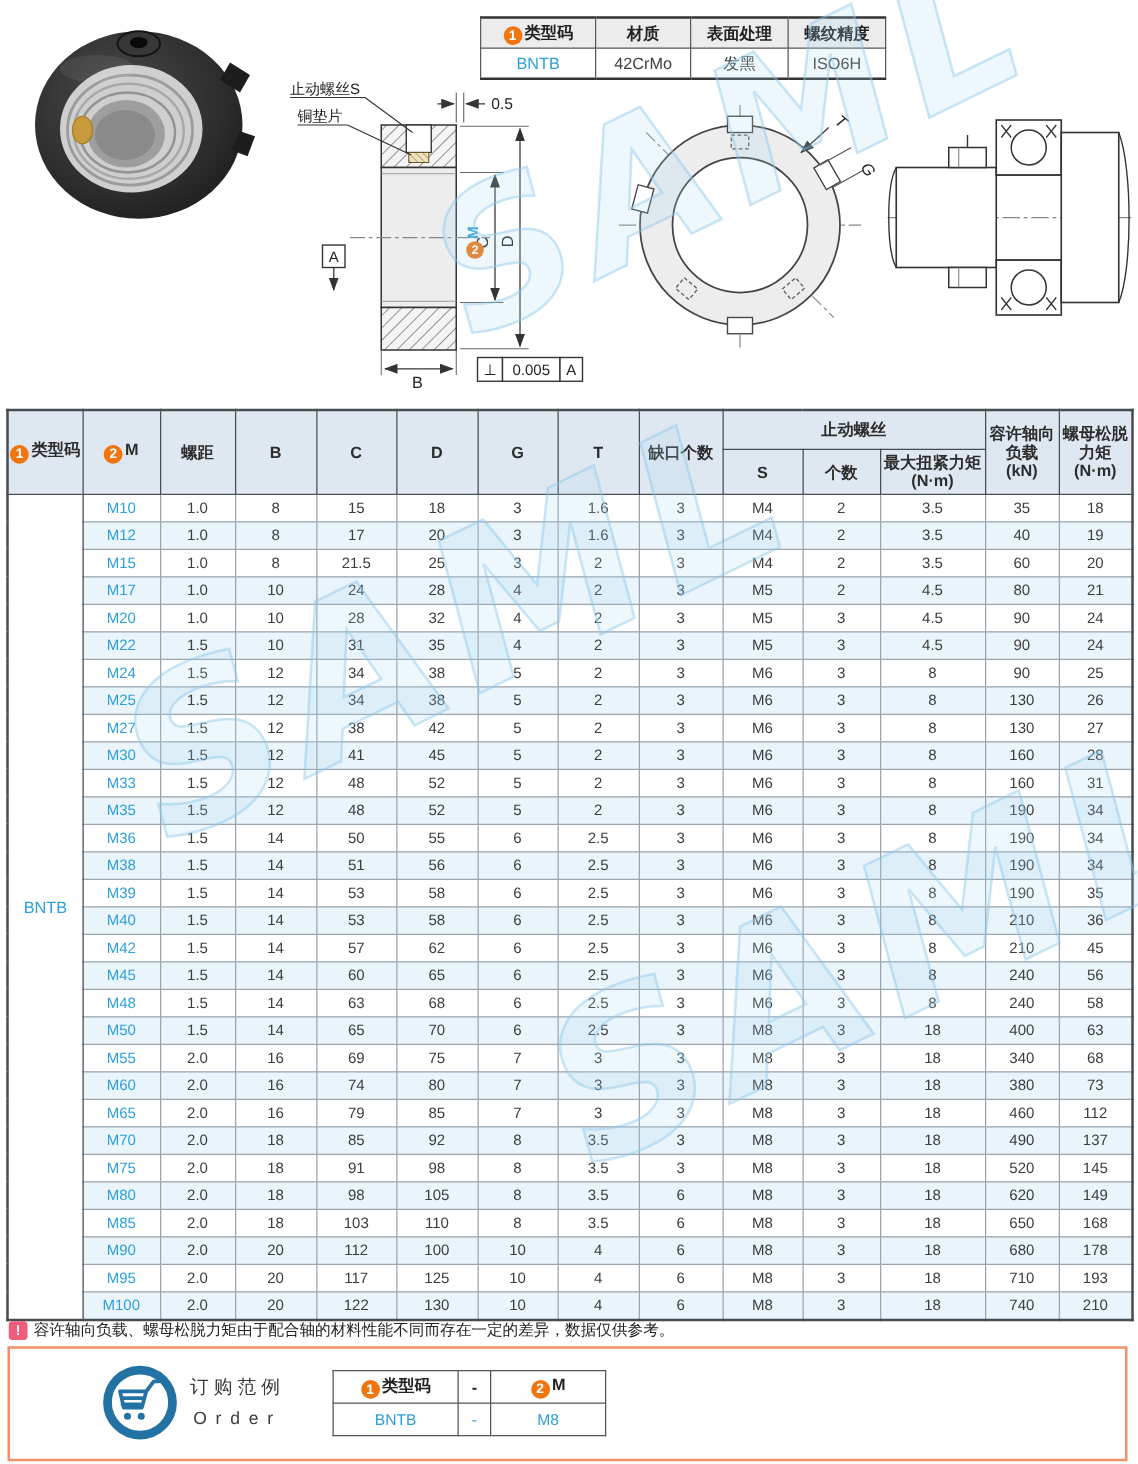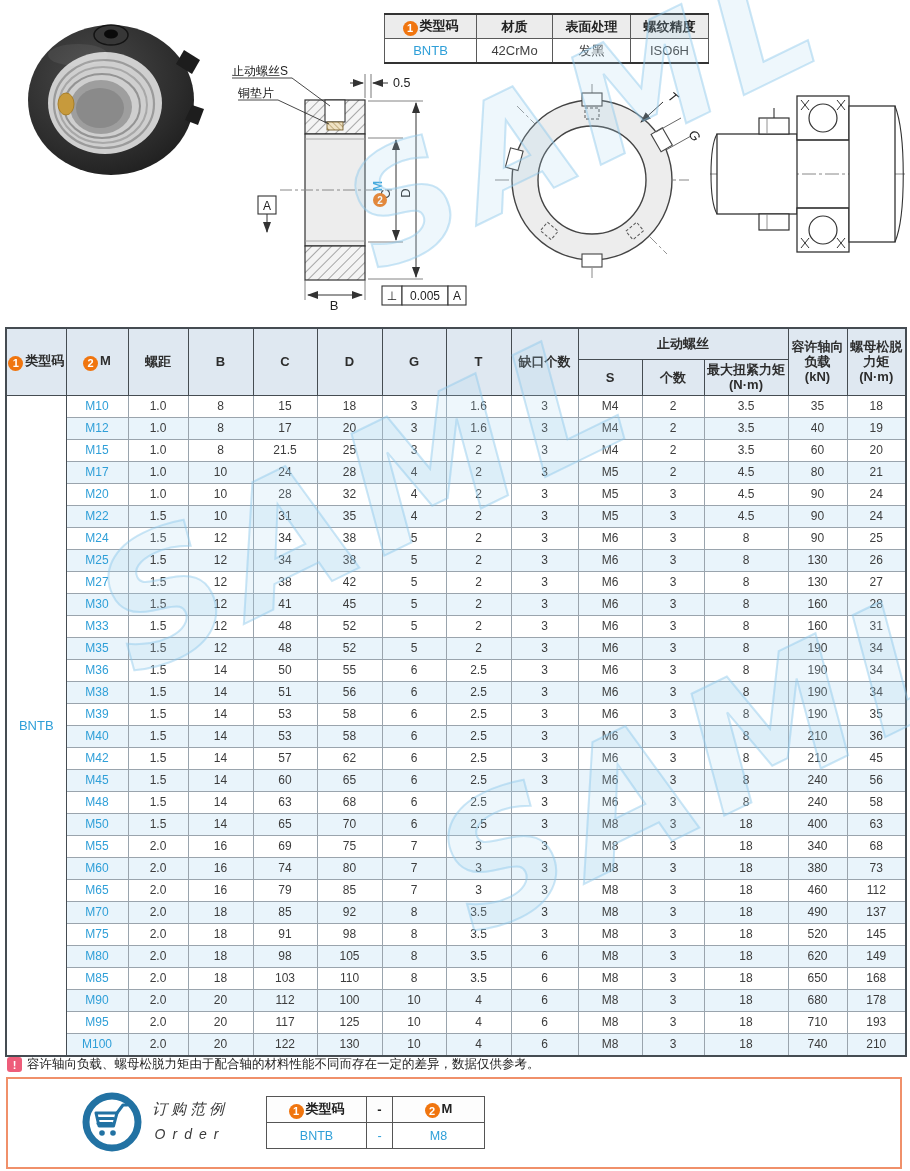--- a/index.html
+++ b/index.html
@@ -35,21 +35,21 @@
   #main-table tbody tr.alt td{background:#e9f4fb;}
   #main-table tbody td.mcol{color:#2f9fd8;text-align:center;}
   #main-table tbody td.typecol{background:#fff;color:#2f9fd8;font-size:13px;border:1px solid #454c52;}
   
   #footnote{position:absolute;left:7px;top:1056px;display:flex;align-items:center;font-size:12.5px;color:#222;}
   .note-badge{width:15px;height:15px;border-radius:3px;background:#ee5d7a;color:#fff;font-weight:bold;
     font-size:11px;display:flex;align-items:center;justify-content:center;margin-right:5px;flex:none;}
   
   #order-box{position:absolute;left:6px;top:1077px;width:892px;height:88px;border:2px solid #f0906a;background:#fff;}
   #cart-icon{position:absolute;left:72px;top:11px;}
-  #order-titles{position:absolute;left:144px;top:21px;color:#3a3a3a;font-style:italic;}
+  #order-titles{position:absolute;left:144px;top:21px;color:#3a3a3a;}
   #order-title-cn{font-size:15px;letter-spacing:4px;}
   #order-title-en{font-size:14px;letter-spacing:7px;margin-top:7px;text-align:center;}
   #order-table{position:absolute;left:258px;top:17px;border-collapse:collapse;table-layout:fixed;}
   #order-table th,#order-table td{border:1px solid #555;text-align:center;height:25px;padding:0 6px;}
   #order-table th{font-size:13px;font-weight:bold;color:#222;background:#fdfdfd;}
   #order-table td{font-size:12.5px;color:#2f9fd8;}
   
   .wm{position:absolute;z-index:6;pointer-events:none;user-select:none;
     font-family:"DejaVu Sans",sans-serif;font-weight:bold;font-style:italic;
     font-size:170px;letter-spacing:10px;transform:rotate(-26deg);

